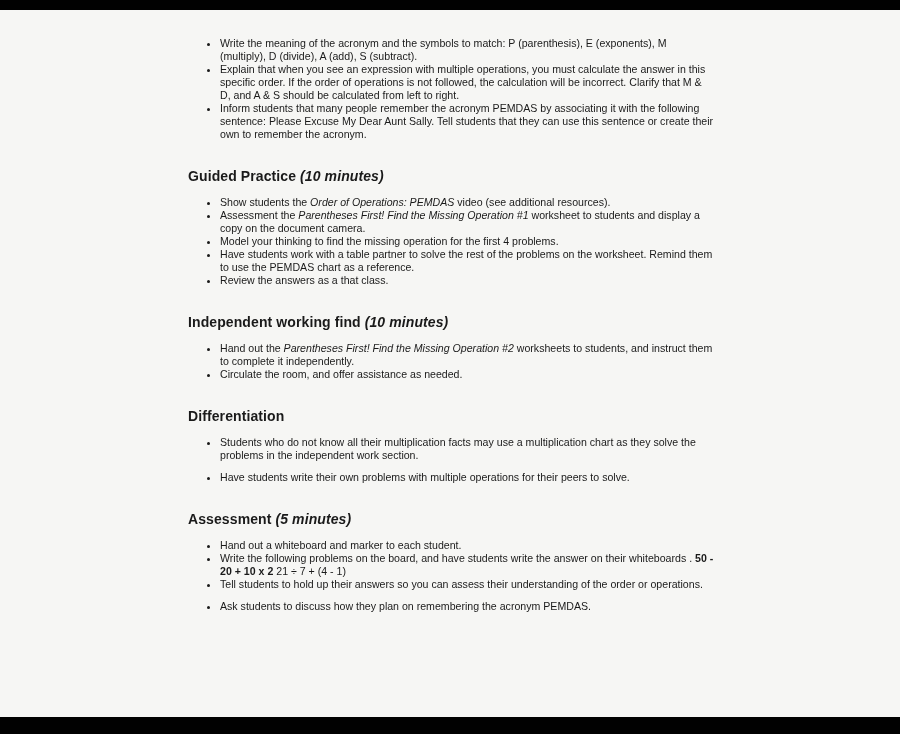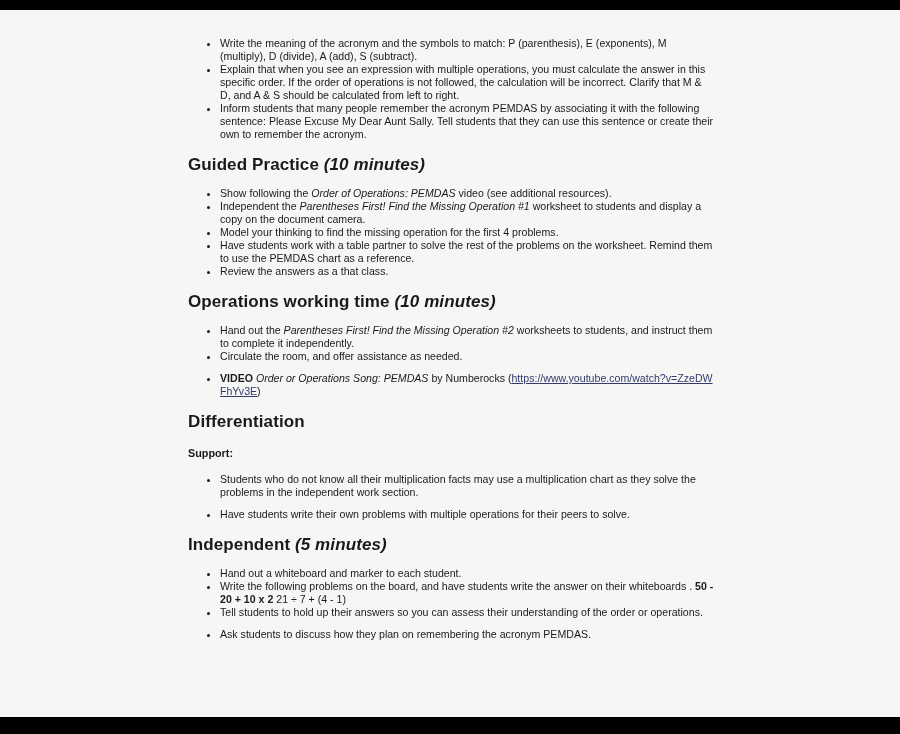--- a/index.html
+++ b/index.html
@@ -25,23 +25,23 @@
 
   .page {
     position: absolute;
     top: 10px;
     left: 188px;
     width: 526px;
     padding-top: 27px;
     color: #1a1a1a;
   }
   .page h2 {
-    font-size: 17px;
+    font-size: 14px;
     font-weight: bold;
-    margin: 14px 0 12px 0;
+    margin: 27px 0 12px 0;
     letter-spacing: 0.1px;
   }
   .page h3 {
     font-size: 10.8px;
     font-weight: bold;
     margin: 15px 0 14px 0;
   }
   .page ul {
     margin: 0 0 9px 0;
     padding-left: 31px;
@@ -72,43 +72,39 @@
 <div class="letterbox top" style="background: rgb(1, 1, 1);"></div>
 
 <div class="page" id="document-page" style="color: rgb(26, 26, 26);">
     <ul>
       <li><span class="r">Write the meaning of the acronym and the symbols to match: P (parenthesis), E (exponents), M (multiply), D (divide), A (add), S (subtract).</span></li>
       <li><span class="r">Explain that when you see an expression with multiple operations, you must calculate the answer in this specific order. If the order of operations is not followed, the calculation will be incorrect. Clarify that M &amp; D, and A &amp; S should be calculated from left to right.</span></li>
       <li><span class="r">Inform students that many people remember the acronym PEMDAS by associating it with the following sentence: Please Excuse My Dear Aunt Sally. Tell students that they can use this sentence or create their own to remember the acronym.</span></li>
     </ul>
     <h2><span class="b">Guided Practice </span><span class="bi">(10 minutes)</span></h2>
     <ul>
-      <li><span class="r">Show following the </span><span class="i">Order of Operations: PEMDAS</span><span class="r"> video (see additional resources).</span></li>
-      <li><span class="r">Independent the </span><span class="i">Parentheses First! Find the Missing Operation #1</span><span class="r"> worksheet to students and display a copy on the document camera.</span></li>
+      <li><span class="r">Show students the </span><span class="i">Order of Operations: PEMDAS</span><span class="r"> video (see additional resources).</span></li>
+      <li><span class="r">Assessment the </span><span class="i">Parentheses First! Find the Missing Operation #1</span><span class="r"> worksheet to students and display a copy on the document camera.</span></li>
       <li><span class="r">Model your thinking to find the missing operation for the first 4 problems.</span></li>
       <li><span class="r">Have students work with a table partner to solve the rest of the problems on the worksheet. Remind them to use the PEMDAS chart as a reference.</span></li>
       <li><span class="r">Review the answers as a that class.</span></li>
     </ul>
-    <h2><span class="b">Operations working time </span><span class="bi">(10 minutes)</span></h2>
+    <h2><span class="b">Independent working find </span><span class="bi">(10 minutes)</span></h2>
     <ul>
       <li><span class="r">Hand out the </span><span class="i">Parentheses First! Find the Missing Operation #2</span><span class="r"> worksheets to students, and instruct them to complete it independently.</span></li>
       <li><span class="r">Circulate the room, and offer assistance as needed.</span></li>
     </ul>
-    <ul>
-      <li><span class="b">VIDEO</span><span class="r"> </span><span class="i">Order or Operations Song: PEMDAS</span><span class="r"> by Numberocks (</span><a href="#" class="link" style="color: rgb(51, 58, 109);">https://www.youtube.com/watch?v=ZzeDWFhYv3E</a><span class="r">)</span></li>
-    </ul>
     <h2><span class="b">Differentiation</span></h2>
-    <h3><span class="b">Support:</span></h3>
     <ul>
       <li><span class="r">Students who do not know all their multiplication facts may use a multiplication chart as they solve the problems in the independent work section.</span></li>
     </ul>
     <ul>
       <li><span class="r">Have students write their own problems with multiple operations for their peers to solve.</span></li>
     </ul>
-    <h2><span class="b">Independent </span><span class="bi">(5 minutes)</span></h2>
+    <h2><span class="b">Assessment </span><span class="bi">(5 minutes)</span></h2>
     <ul>
       <li><span class="r">Hand out a whiteboard and marker to each student.</span></li>
       <li><span class="r">Write the following problems on the board, and have students write the answer on their whiteboards . </span><span class="b">50 - 20 + 10 x 2</span><span class="r"> 21 ÷ 7 + (4 - 1)</span></li>
       <li><span class="r">Tell students to hold up their answers so you can assess their understanding of the order or operations.</span></li>
     </ul>
     <ul>
       <li><span class="r">Ask students to discuss how they plan on remembering the acronym PEMDAS.</span></li>
     </ul>
   </div>
 

